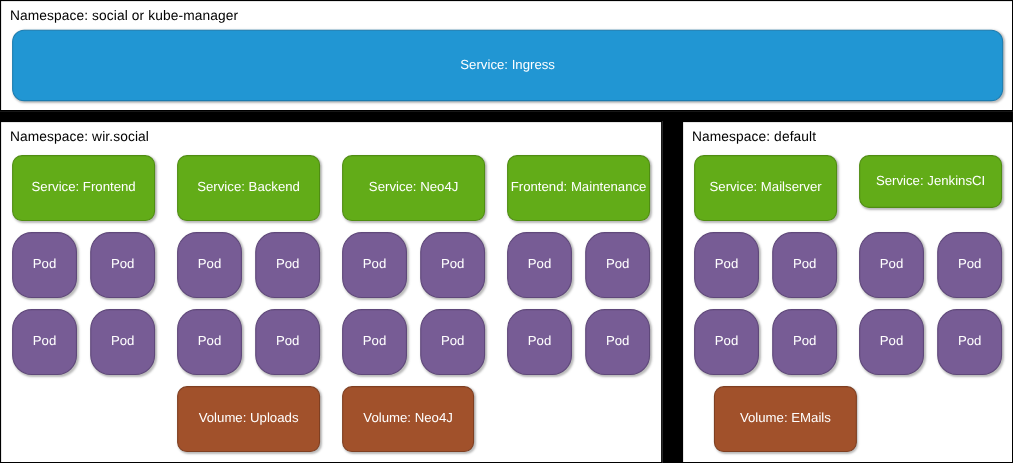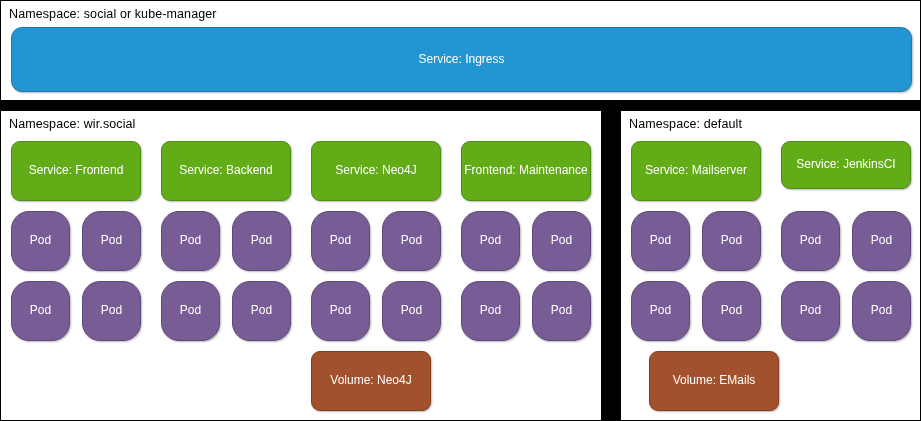--- a/index.html
+++ b/index.html
@@ -83,20 +83,21 @@
     <div class="node pod" style="left:10px; top:100px; width:59px; height:60px;">Pod</div>
     <div class="node pod" style="left:81px; top:100px; width:59px; height:60px;">Pod</div>
     <div class="node pod" style="left:10px; top:170px; width:59px; height:60px;">Pod</div>
     <div class="node pod" style="left:81px; top:170px; width:59px; height:60px;">Pod</div>
 
     <div class="node service" style="left:160px; top:30px; width:130px; height:60px;">Service: Backend</div>
     <div class="node pod" style="left:160px; top:100px; width:59px; height:60px;">Pod</div>
     <div class="node pod" style="left:231px; top:100px; width:59px; height:60px;">Pod</div>
     <div class="node pod" style="left:160px; top:170px; width:59px; height:60px;">Pod</div>
     <div class="node pod" style="left:231px; top:170px; width:59px; height:60px;">Pod</div>
+    <div class="node volume" style="left:160px; top:240px; width:130px; height:60px;">Volume: Uploads</div>
 
     <div class="node service" style="left:310px; top:30px; width:130px; height:60px;">Service: Neo4J</div>
     <div class="node pod" style="left:310px; top:100px; width:59px; height:60px;">Pod</div>
     <div class="node pod" style="left:381px; top:100px; width:59px; height:60px;">Pod</div>
     <div class="node pod" style="left:310px; top:170px; width:59px; height:60px;">Pod</div>
     <div class="node pod" style="left:381px; top:170px; width:59px; height:60px;">Pod</div>
     <div class="node volume" style="left:310px; top:240px; width:120px; height:60px;">Volume: Neo4J</div>
 
     <div class="node service" style="left:460px; top:30px; width:130px; height:60px;">Frontend: Maintenance</div>
     <div class="node pod" style="left:460px; top:100px; width:59px; height:60px;">Pod</div>

